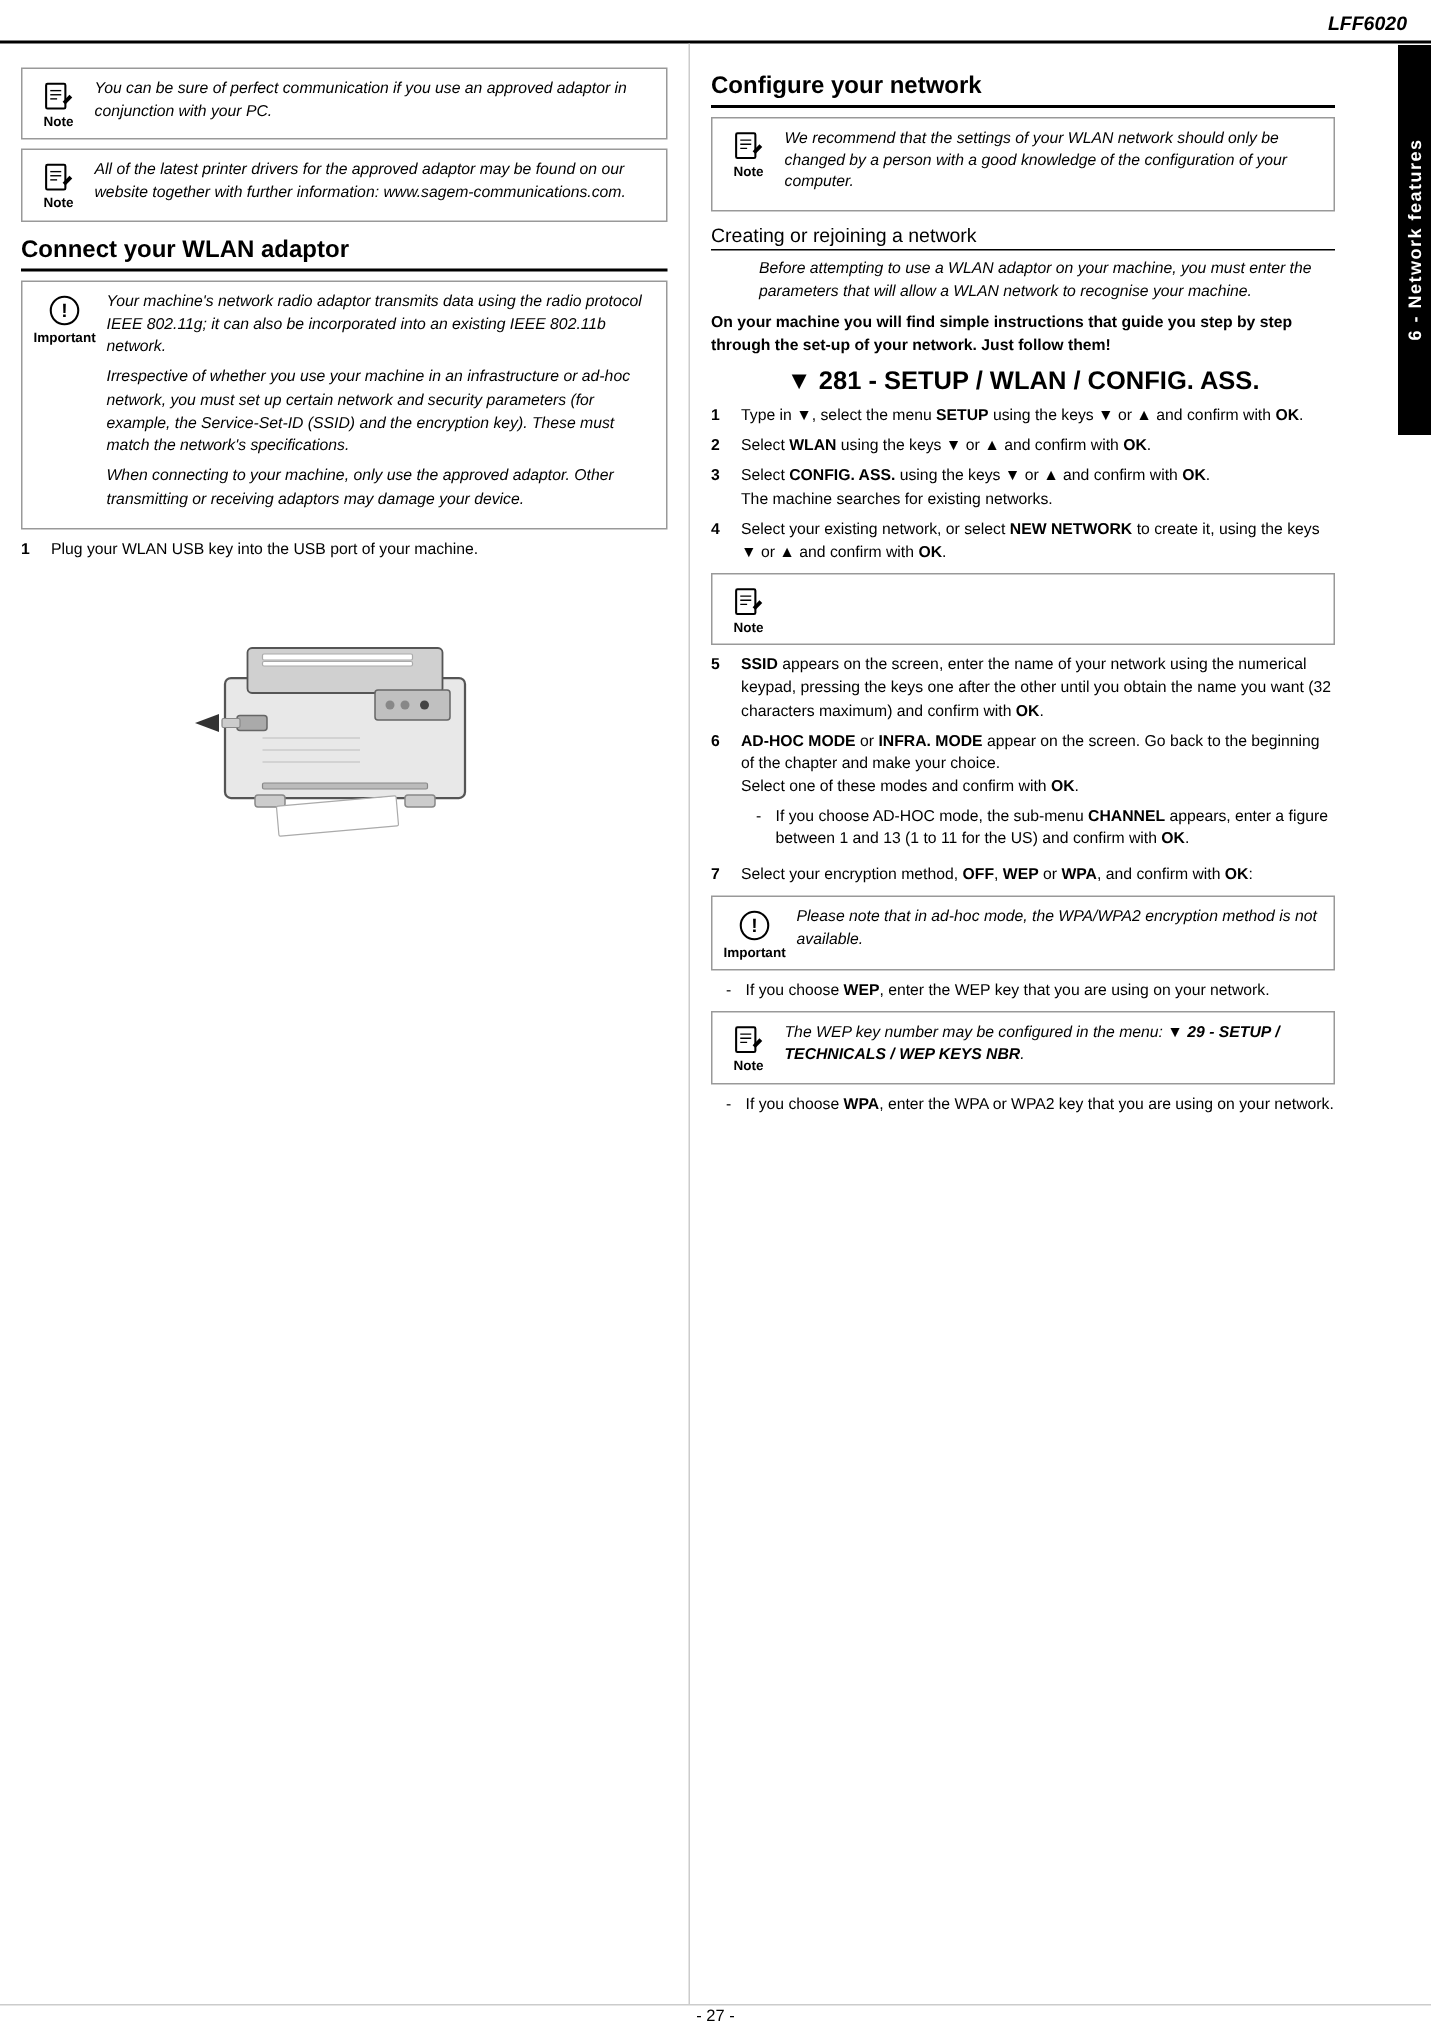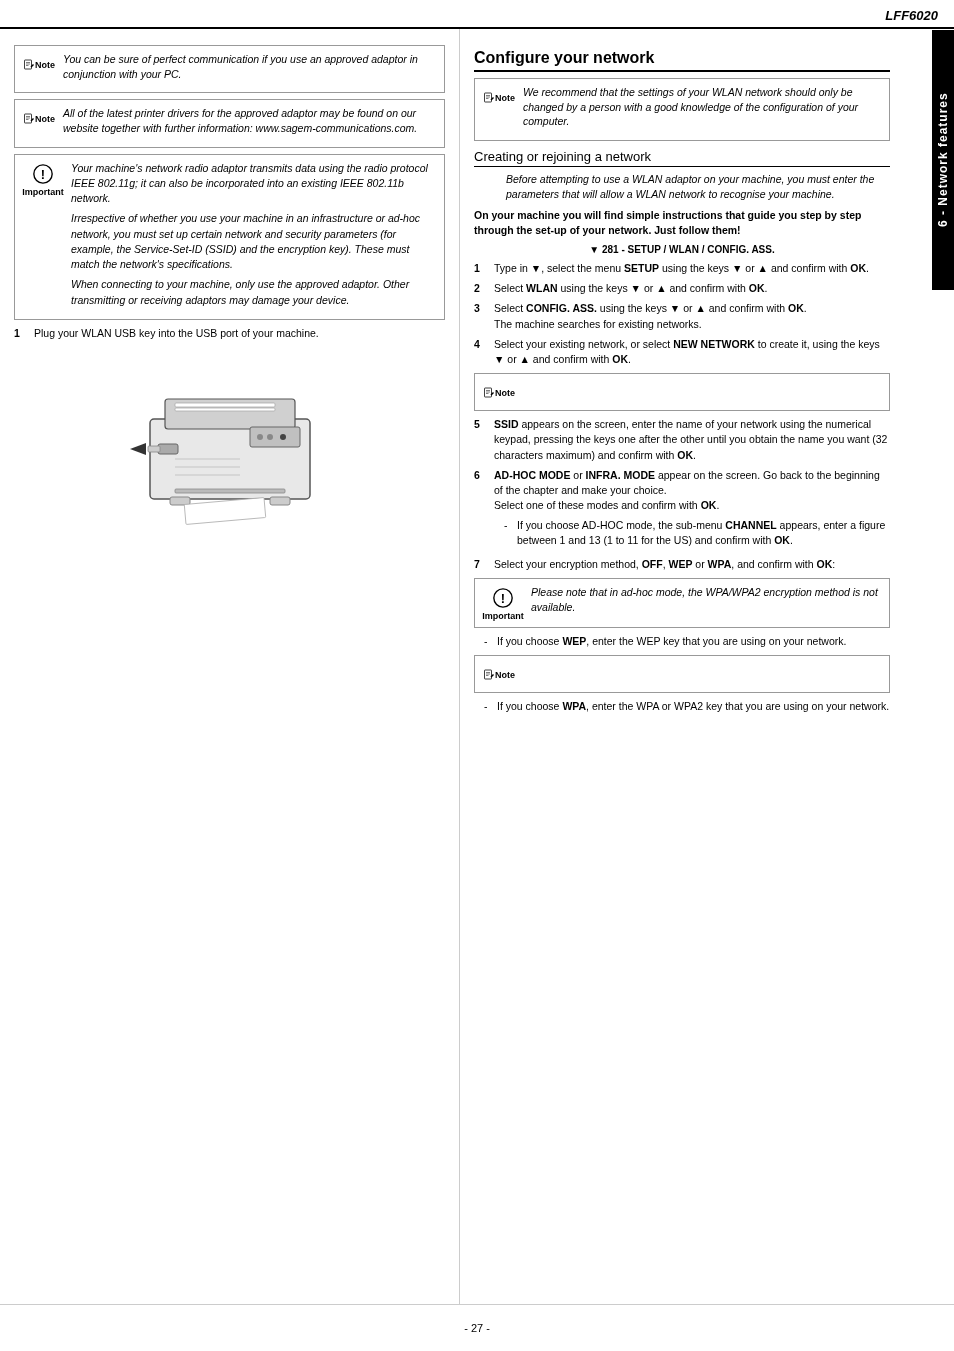--- a/index.html
+++ b/index.html
@@ -69,21 +69,21 @@
       align-items: flex-start;
       border: 1px solid #999;
       padding: 6px 8px;
       margin: 6px 0;
       gap: 8px;
     }
     .note-icon {
       width: 32px;
       min-width: 32px;
       display: flex;
-      flex-direction: row;
+      flex-direction: column;
       align-items: center;
       font-size: 9px;
       font-weight: bold;
       padding-top: 2px;
     }
     .note-icon svg {
       width: 22px;
       height: 22px;
     }
     .note-text {
@@ -174,28 +174,28 @@
     .italic { font-style: italic; margin-left: 32px; }
     .bold-italic { font-weight: bold; font-style: italic; }
     .printer-img {
       display: block;
       margin: 18px auto 12px auto;
       width: 220px;
       height: 180px;
     }
     .page-num {
       text-align: center;
-      padding: 17px;
+      padding: 1px;
       font-size: 11px;
       border-top: 1px solid #ccc;
     }
     .command-line {
       text-align: center;
       font-weight: bold;
-      font-size: 10px;
+      font-size: 17px;
       margin: 6px 0;
     }
   </style>
 </head>
 <body>
 
 <div class="page">
 
   <div class="top-header">
     <span>LFF6020</span>
@@ -230,20 +230,21 @@
             <line x1="6" y1="7" x2="14" y2="7" stroke="#000" stroke-width="1"></line>
             <line x1="6" y1="10" x2="14" y2="10" stroke="#000" stroke-width="1"></line>
             <line x1="6" y1="13" x2="11" y2="13" stroke="#000" stroke-width="1"></line>
             <path d="M15 15 L20 10 L22 12 L17 17 Z" fill="#000"></path>
           </svg>
           <span>Note</span>
         </div>
         <p class="note-text">All of the latest printer drivers for the approved adaptor may be found on our website together with further information: www.sagem-communications.com.</p>
       </div>
 
+      <div class="section-title">Connect your WLAN adaptor</div>
 
 
       <div class="important-box">
         <div class="important-icon">
           <svg viewBox="0 0 24 24">
             <circle cx="12" cy="12" r="10" fill="none" stroke="#000" stroke-width="1.5"></circle>
             <text x="12" y="17" text-anchor="middle" font-size="14" font-weight="bold" font-family="Arial">!</text>
           </svg>
           <span>Important</span>
         </div>
@@ -398,20 +399,21 @@
         <div class="note-icon">
           <svg viewBox="0 0 24 24">
             <rect x="3" y="2" width="14" height="18" rx="1" fill="none" stroke="#000" stroke-width="1.5"></rect>
             <line x1="6" y1="7" x2="14" y2="7" stroke="#000" stroke-width="1"></line>
             <line x1="6" y1="10" x2="14" y2="10" stroke="#000" stroke-width="1"></line>
             <line x1="6" y1="13" x2="11" y2="13" stroke="#000" stroke-width="1"></line>
             <path d="M15 15 L20 10 L22 12 L17 17 Z" fill="#000"></path>
           </svg>
           <span>Note</span>
         </div>
+        <p class="note-text"><em>The WEP key number may be configured in the menu: ▼ <span class="bold-italic">29 - SETUP / TECHNICALS / WEP KEYS NBR</span>.</em></p>
       </div>
 
       <ul class="dash-list">
         <li>
           <span class="dash">-</span>
           <span>If you choose <span class="bold">WPA</span>, enter the WPA or WPA2 key that you are using on your network.</span>
         </li>
       </ul>
 
     </div>

